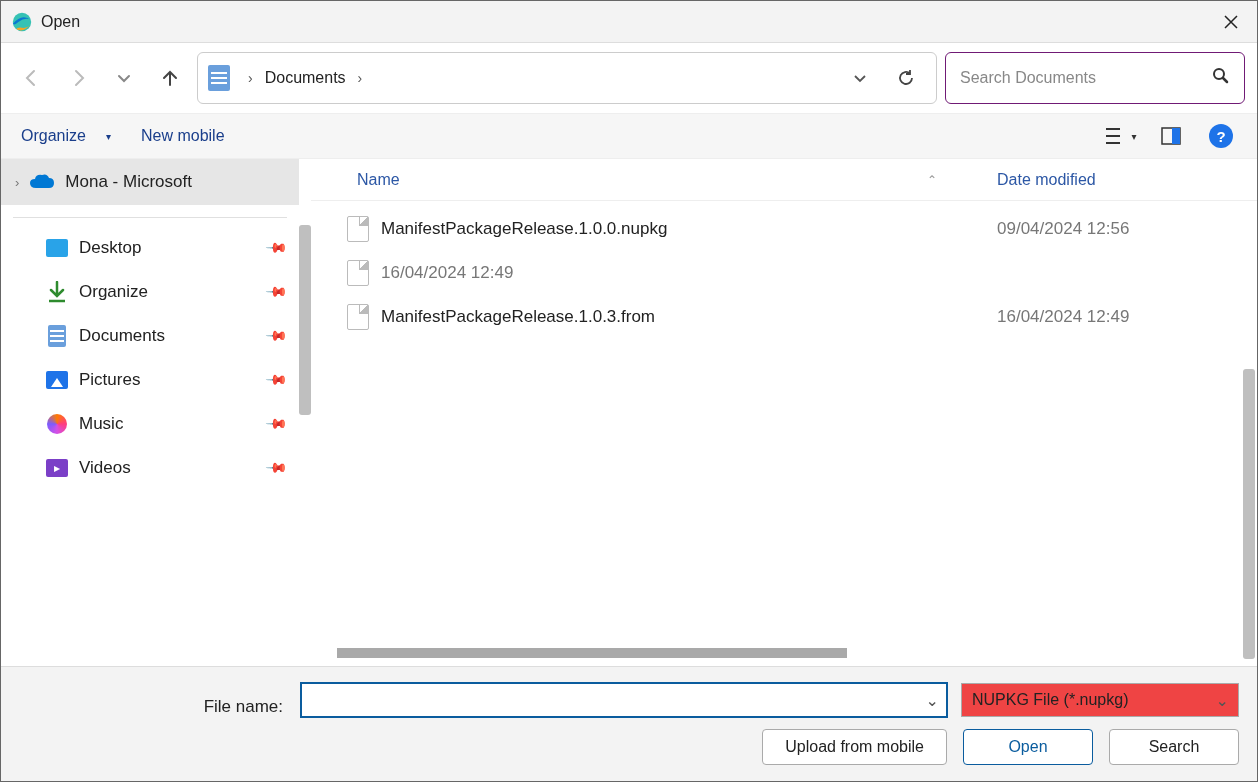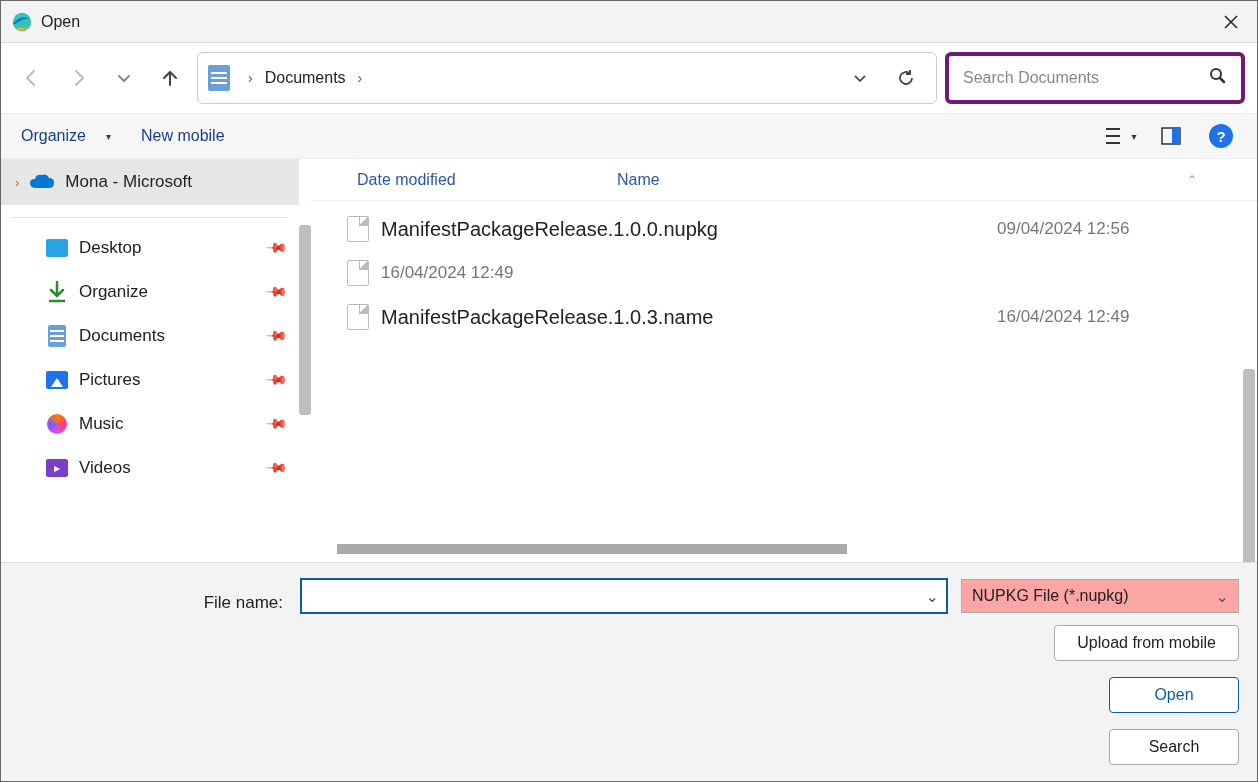--- a/index.html
+++ b/index.html
@@ -12,21 +12,21 @@
   .navrow { height: 70px; display: flex; align-items: center; padding: 0 12px; gap: 8px; }
   .navbtn { width: 38px; height: 38px; display: flex; align-items: center; justify-content: center; color: #888; border-radius: 4px; cursor: pointer; }
   .navbtn.enabled { color: #333; }
   .addressbar { flex: 1; height: 52px; border: 1px solid #ccc; border-radius: 6px; display: flex; align-items: center; padding: 0 10px; gap: 6px; }
   .addressbar .doc-icon { width: 22px; height: 26px; background: #6a9fdc; border-radius: 2px; display: flex; flex-direction: column; justify-content: space-around; padding: 5px 3px; margin-right: 6px;}
   .addressbar .doc-icon div { height: 2px; background: #fff; }
   .addressbar .chevron { color: #555; font-size: 14px; padding: 0 6px; }
   .addressbar .loc { font-size: 16px; color: #222; }
   .addressbar .spacer { flex: 1; }
   .addrbtn { width: 40px; height: 40px; display:flex; align-items:center; justify-content:center; color:#444; cursor:pointer;}
-  .searchbox { width: 300px; height: 52px; border: 4px solid #701a75; border-radius: 6px; display: flex; align-items: center; padding: 0 14px; }
+  .searchbox { width: 300px; height: 52px; border: 1px solid #701a75; border-radius: 6px; display: flex; align-items: center; padding: 0 14px; }
   .searchbox input { border: none; flex: 1; font-size: 16px; outline: none; color:#333;}
   .searchbox input::placeholder { color: #888; }
   .searchicon { color: #333; font-size:16px; }
   .toolbar { height: 46px; background: #f6f6f6; border-top: 1px solid #eee; border-bottom: 1px solid #eee; display: flex; align-items: center; padding: 0 20px; gap: 30px; }
   .toolbar .btn { color: #1a3e8b; font-size: 16px; cursor: pointer; display:flex; align-items:center; gap:20px;}
   .toolbar .right { margin-left: auto; display:flex; gap:18px; align-items:center;}
   .toolbar .iconbtn { width:32px; height:32px; display:flex; align-items:center; justify-content:center; cursor:pointer; color:#333;}
   .helpcircle { width:24px;height:24px;border-radius:50%;background:#1e73e8;color:#fff;display:flex;align-items:center;justify-content:center;font-size:15px;font-weight:bold;}
   .main { flex: 1; display: flex; overflow: hidden; position:relative;}
   .sidebar { width: 298px; background:#fff; display:flex; flex-direction:column; padding-top:0; position:relative;}
@@ -44,35 +44,35 @@
   .content { flex:1; display:flex; flex-direction:column; overflow:hidden;}
   .headers { height:42px; border-bottom:1px solid #eee; display:flex; align-items:center; padding-left:46px;}
   .headers .col { font-size:16px; color:#2c57a5; display:flex; align-items:center; gap:6px;}
   .headers .col-name { flex:1;}
   .headers .col-date { width:260px;}
   .headers .sort-caret{ font-size:12px; color:#999; margin-left:auto; margin-right:60px;}
   .filelist { flex:1; padding-top:6px; overflow:auto;}
   .file-row { height:44px; display:flex; align-items:center; padding-left:36px; cursor:pointer;}
   .file-row .ficon { width:22px; height:26px; border:1px solid #bbb; border-radius:2px; margin-right:12px; position:relative; background:#fff;}
   .file-row .ficon::after{ content:""; position:absolute; top:0; right:0; width:8px; height:8px; background:linear-gradient(135deg,#fff 50%, #bbb 50%); border-bottom:1px solid #bbb; border-left:1px solid #bbb;}
-  .file-row .fname { flex:1; font-size:20px; color:#222;}
+  .file-row .fname { flex:1; font-size:17px; color:#222;}
   .file-row .fdate { width:260px; font-size:17px; color:#777;}
   .content-hscroll { height:14px; background:#fff; position:relative; margin:0 10px 4px 26px;}
   .content-hscroll .thumb{ position:absolute; left:0; top:0; height:10px; width:510px; background:#a9a9a9;}
   .content-vscroll { position:absolute; right:2px; top:210px; width:12px; height:290px; background:#bfbfbf; border-radius:3px;}
   .footer { background:#f3f3f3; border-top:1px solid #ddd; padding:16px 18px 16px 0; display:flex; flex-direction:column; gap:12px;}
   .footer-row { display:flex; align-items:flex-end; justify-content:flex-end; gap:14px;}
   .fname-label { font-size:17px; color:#222; margin-right:4px;}
   .fname-input { width:646px; height:34px; border:1px solid #0a5c9e; outline:1px solid #0a5c9e; background:#fff; padding:0 28px 0 8px; font-size:16px; position:relative;}
   .fname-wrap { position:relative;}
   .fname-wrap .dd { position:absolute; right:8px; top:50%; transform:translateY(-50%); color:#555; pointer-events:none;}
-  .filetype { width:278px; height:34px; border:1px solid #aaa; background:#fca5a5; padding:0 26px 0 10px; font-size:16px; color:#222; appearance:none; position:relative;}
+  .filetype { width:278px; height:34px; border:1px solid #aaa; background:#ef4444; padding:0 26px 0 10px; font-size:16px; color:#222; appearance:none; position:relative;}
   .filetype-wrap{position:relative;}
   .filetype-wrap .dd{ position:absolute; right:10px; top:50%; transform:translateY(-50%); color:#555; pointer-events:none;}
-  .btn-row { display:flex; justify-content:flex-end; gap:16px;flex-direction:column;}
+  .btn-row { display:flex; justify-content:flex-end; gap:16px;}
   .footer-btn { height:36px; border:1px solid #aaa; background:#fff; border-radius:4px; padding:0 22px; font-size:16px; color:#222; cursor:pointer;}
   .footer-btn.primary { border:1px solid #0a5c9e; color:#0a5c9e; min-width:130px;}
   .desktop-ico{ width:22px;height:18px;background:#29a3e8;border-radius:2px;}
   .downloads-ico{ color:#2e8b2e; font-size:20px;}
   .documents-ico{ width:18px;height:22px;background:#6a9fdc;border-radius:2px;display:flex;flex-direction:column;justify-content:space-around;padding:4px 2px;}
   .documents-ico div{height:2px;background:#fff;}
   .pictures-ico{ width:22px;height:18px;background:#1e73e8;border-radius:2px;display:flex;align-items:flex-end;justify-content:center;}
   .pictures-ico div{ width:0;height:0;border-left:6px solid transparent;border-right:6px solid transparent;border-bottom:9px solid #fff; margin-bottom:2px;}
   .music-ico{ width:20px;height:20px;border-radius:50%;background:conic-gradient(#ff7a00,#ff3d7f,#d450e6,#7a5cff,#ff7a00);}
   .videos-ico{ width:22px;height:18px;background:#7b3fc7;border-radius:2px;display:flex;align-items:center;justify-content:center;color:#fff;font-size:12px;}
@@ -245,42 +245,42 @@
         <span class="pin">📌</span>
       </div>
 
       <div class="sidebar-scroll"></div>
     </div>
 
     <div class="splitter"></div>
 
     <div class="content">
       <div class="headers">
-        <div class="col col-date">
-          <span>Date modified</span>
-        </div>
         <div class="col col-name">
           <span>Name</span>
           <span class="sort-caret">⌃</span>
+        </div>
+        <div class="col col-date">
+          <span>Date modified</span>
         </div>
       </div>
 
       <div class="filelist">
         <div class="file-row">
           <span class="ficon"></span>
           <span class="fname">ManifestPackageRelease.1.0.0.nupkg</span>
           <span class="fdate">09/04/2024 12:56</span>
         </div>
         <div class="file-row">
           <span class="ficon"></span>
           <span class="fdate">16/04/2024 12:49</span>
         </div>
         <div class="file-row">
           <span class="ficon"></span>
-          <span class="fname">ManifestPackageRelease.1.0.3.name</span>
+          <span class="fname">ManifestPackageRelease.1.0.3.from</span>
           <span class="fdate">16/04/2024 12:49</span>
         </div>
       </div>
 
       <div class="content-hscroll">
           <div class="thumb"></div>
         </div>
     </div>
 
     <div class="content-vscroll"></div>

